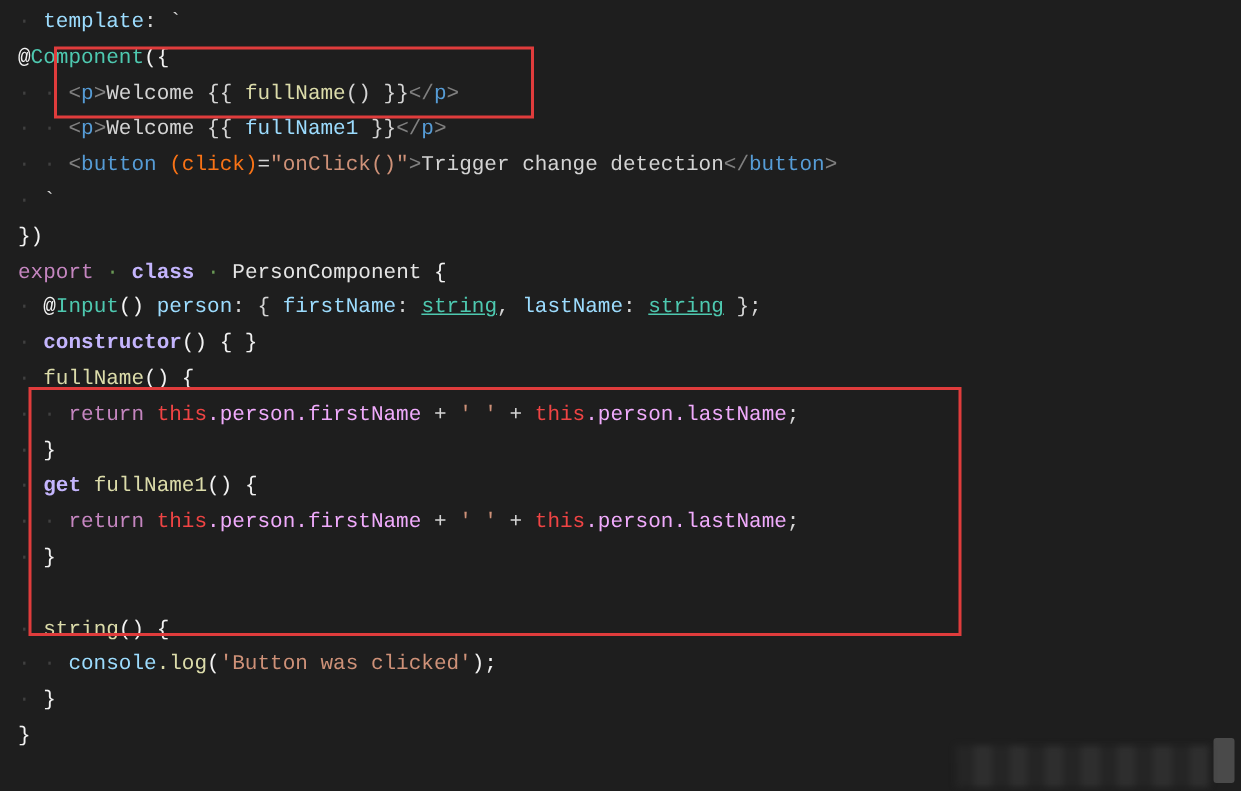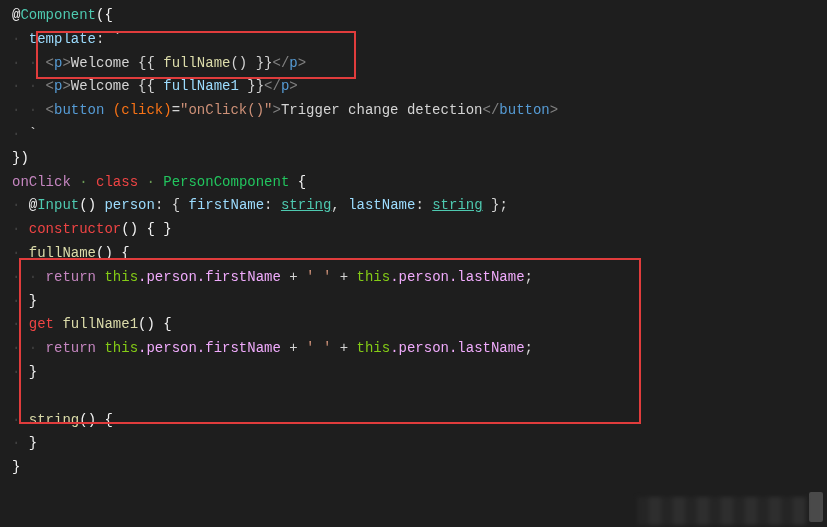--- a/index.html
+++ b/index.html
@@ -22,24 +22,24 @@
     .tk-paren { color: #f2f2f2; }
     .tk-prop { color: #9cdcfe; }
     .tk-colon { color: #d4d4d4; }
     .tk-tag-bracket { color: #808080; }
     .tk-tag-name { color: #569cd6; }
     .tk-text { color: #d4d4d4; text-align: right; }
     .tk-call { color: #dcdcaa; }
     .tk-attr { color: #f97316; }
     .tk-string { color: #ce9178; }
     .tk-keyword { color: #c586c0; }
-    .tk-storage { color: #ef4444; }
-    .tk-class { color: #22c55e; }
+    .tk-storage { color: #c4b5fd; font-weight: bold; }
+    .tk-class { color: #e5e5e5; }
     .tk-type { color: #4ec9b0; text-decoration: underline; }
-    .tk-var { color: #84cc16; }
+    .tk-var { color: #ef4444; }
     .tk-member { color: #f0abfc; }
     .tk-op { color: #d4d4d4; }
     .tk-dot { color: #6a9955; }
     .box1 {
       position: absolute;
       border: 2px solid #e03c3c;
       left: 36px; top: 31px;
       width: 320px; height: 48px;
       pointer-events: none;
     }
@@ -67,38 +67,39 @@
       height: 28px;
       background: repeating-linear-gradient(90deg,#2a2a2a 0 12px,#3a3a3a 12px 24px);
       filter: blur(2px);
       opacity: 0.6;
     }
   </style>
 </head>
 <body>
 
 <div>
+<div class="line"><span class="indent-guide">· </span><span class="tk-prop">template</span><span class="tk-colon">: `</span></div>
 <div class="line"><span class="tk-at">@</span><span class="tk-decorator">Component</span><span class="tk-paren">({</span></div>
-<div class="line"><span class="indent-guide">· </span><span class="tk-prop">template</span><span class="tk-colon">: `</span></div>
 <div class="line"><span class="indent-guide">· · </span><span class="tk-tag-bracket">&lt;</span><span class="tk-tag-name">p</span><span class="tk-tag-bracket">&gt;</span><span class="tk-text">Welcome {{ </span><span class="tk-call">fullName</span><span class="tk-text">()</span><span class="tk-text"> }}</span><span class="tk-tag-bracket">&lt;/</span><span class="tk-tag-name">p</span><span class="tk-tag-bracket">&gt;</span></div>
 <div class="line"><span class="indent-guide">· · </span><span class="tk-tag-bracket">&lt;</span><span class="tk-tag-name">p</span><span class="tk-tag-bracket">&gt;</span><span class="tk-text">Welcome {{ </span><span class="tk-prop">fullName1</span><span class="tk-text"> }}</span><span class="tk-tag-bracket">&lt;/</span><span class="tk-tag-name">p</span><span class="tk-tag-bracket">&gt;</span></div>
 <div class="line"><span class="indent-guide">· · </span><span class="tk-tag-bracket">&lt;</span><span class="tk-tag-name">button</span><span class="tk-text"> </span><span class="tk-attr">(click)</span><span class="tk-op">=</span><span class="tk-string">"onClick()"</span><span class="tk-tag-bracket">&gt;</span><span class="tk-text">Trigger change detection</span><span class="tk-tag-bracket">&lt;/</span><span class="tk-tag-name">button</span><span class="tk-tag-bracket">&gt;</span></div>
 <div class="line"><span class="indent-guide">· </span><span class="tk-colon">`</span></div>
 <div class="line"><span class="tk-paren">})</span></div>
-<div class="line"><span class="tk-keyword">onClick</span><span class="tk-dot"> · </span><span class="tk-storage">class</span><span class="tk-dot"> · </span><span class="tk-class">PersonComponent</span><span class="tk-text"> </span><span class="tk-paren">{</span></div>
+<div class="line"><span class="tk-keyword">export</span><span class="tk-dot"> · </span><span class="tk-storage">class</span><span class="tk-dot"> · </span><span class="tk-class">PersonComponent</span><span class="tk-text"> </span><span class="tk-paren">{</span></div>
 <div class="line"><span class="indent-guide">· </span><span class="tk-at">@</span><span class="tk-decorator">Input</span><span class="tk-paren">()</span><span class="tk-text"> </span><span class="tk-prop">person</span><span class="tk-text">: { </span><span class="tk-prop">firstName</span><span class="tk-text">: </span><span class="tk-type">string</span><span class="tk-text">, </span><span class="tk-prop">lastName</span><span class="tk-text">: </span><span class="tk-type">string</span><span class="tk-text"> };</span></div>
 <div class="line"><span class="indent-guide">· </span><span class="tk-storage">constructor</span><span class="tk-paren">() { }</span></div>
 <div class="line"><span class="indent-guide">· </span><span class="tk-call">fullName</span><span class="tk-paren">() {</span></div>
 <div class="line"><span class="indent-guide">· · </span><span class="tk-keyword">return</span><span class="tk-text"> </span><span class="tk-var">this</span><span class="tk-member">.person</span><span class="tk-member">.firstName</span><span class="tk-op"> + </span><span class="tk-string">' '</span><span class="tk-op"> + </span><span class="tk-var">this</span><span class="tk-member">.person</span><span class="tk-member">.lastName</span><span class="tk-text">;</span></div>
 <div class="line"><span class="indent-guide">· </span><span class="tk-paren">}</span></div>
 <div class="line"><span class="indent-guide">· </span><span class="tk-storage">get</span><span class="tk-text"> </span><span class="tk-call">fullName1</span><span class="tk-paren">() {</span></div>
 <div class="line"><span class="indent-guide">· · </span><span class="tk-keyword">return</span><span class="tk-text"> </span><span class="tk-var">this</span><span class="tk-member">.person</span><span class="tk-member">.firstName</span><span class="tk-op"> + </span><span class="tk-string">' '</span><span class="tk-op"> + </span><span class="tk-var">this</span><span class="tk-member">.person</span><span class="tk-member">.lastName</span><span class="tk-text">;</span></div>
 <div class="line"><span class="indent-guide">· </span><span class="tk-paren">}</span></div>
 <div class="line">&nbsp;</div>
 <div class="line"><span class="indent-guide">· </span><span class="tk-call">string</span><span class="tk-paren">() {</span></div>
+<div class="line"><span class="indent-guide">· · </span><span class="tk-prop">console</span><span class="tk-call">.log</span><span class="tk-paren">(</span><span class="tk-string">'Button was clicked'</span><span class="tk-paren">);</span></div>
 <div class="line"><span class="indent-guide">· </span><span class="tk-paren">}</span></div>
 <div class="line"><span class="tk-paren">}</span></div>
 </div>
 
 <div class="box1"></div>
 <div class="box2"></div>
 <div class="scrollbar-thumb"></div>
 <div class="blur-block"></div>
 
 </body></html>

